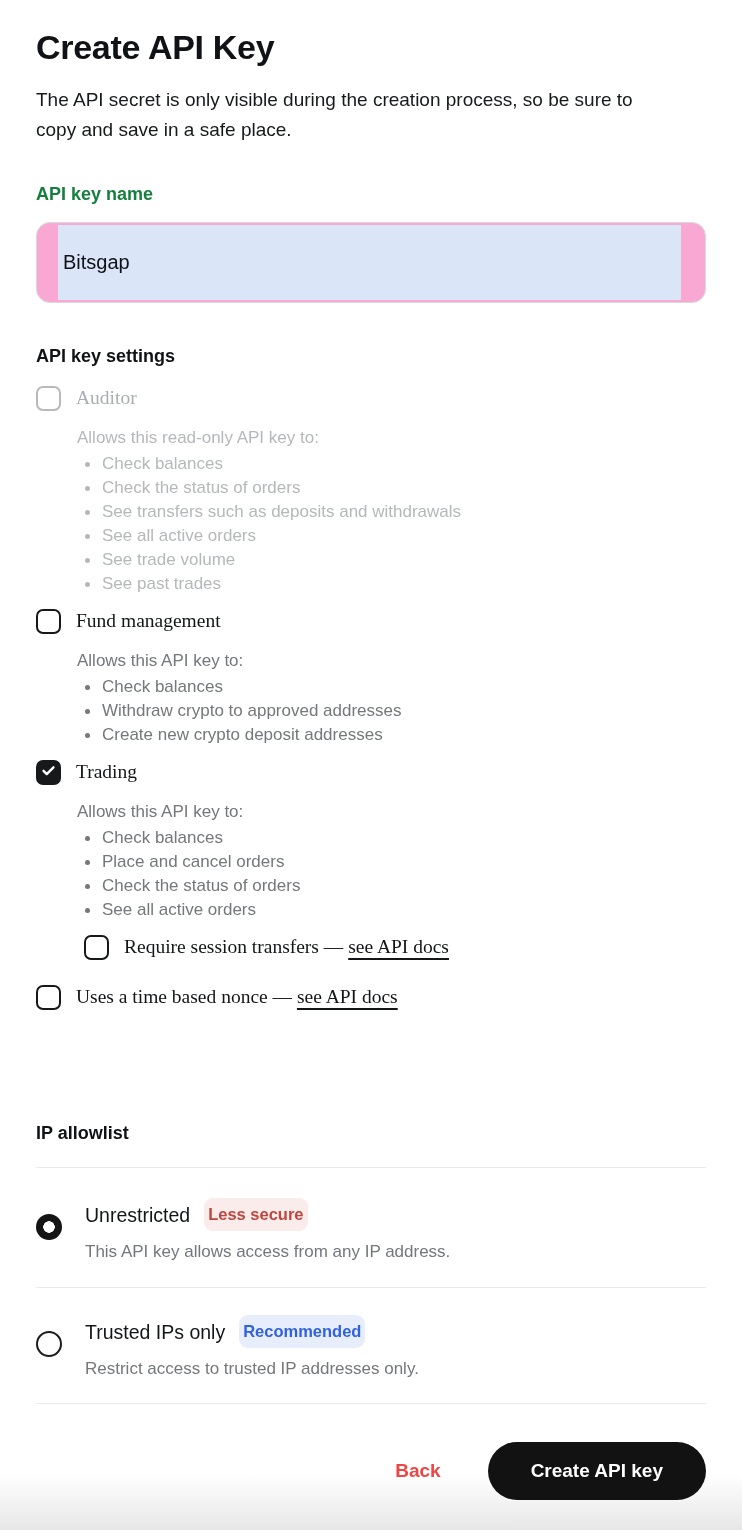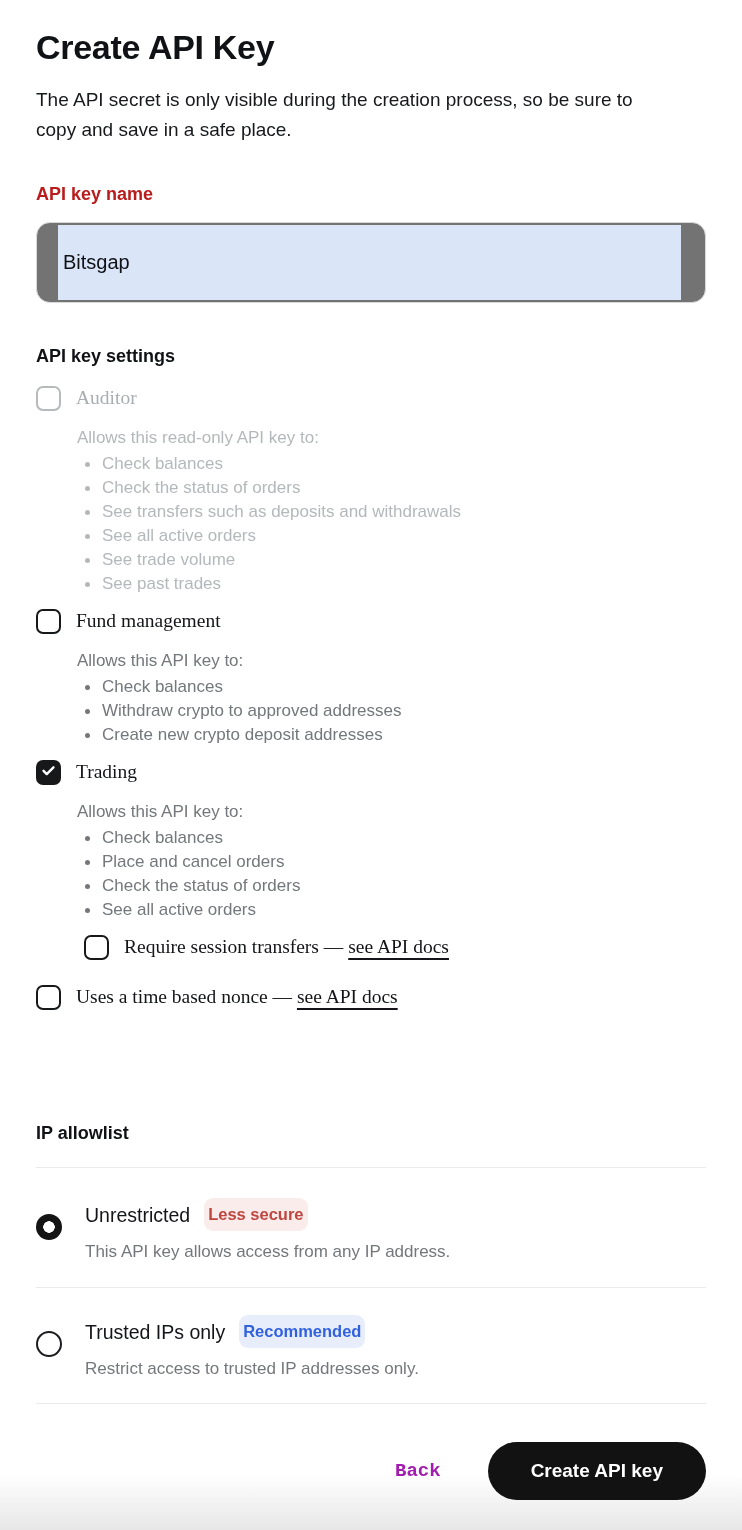--- a/index.html
+++ b/index.html
@@ -13,26 +13,26 @@
 
   .page-title {
     margin-top: 28px; font-size: 34px; line-height: 38px;
     font-weight: 700; color: #101215; letter-spacing: -0.3px;
   }
   .page-subtitle {
     margin-top: 19px; font-size: 19px; line-height: 30px;
     color: #17191c; max-width: 640px;
   }
 
-  .field-label { margin-top: 38px; font-size: 18px; line-height: 22px; font-weight: 700; color: #b91c1c; }
+  .field-label { margin-top: 38px; font-size: 18px; line-height: 22px; font-weight: 700; color: #15803d; }
   .section-label { margin-top: 42px; font-size: 18px; line-height: 22px; font-weight: 700; color: #101215; }
 
   .text-input {
     margin-top: 17px; height: 81px; position: relative;
-    border: 1px solid #d7d9dc; border-radius: 14px; background: #737373; cursor: text;
+    border: 1px solid #d7d9dc; border-radius: 14px; background: #f9a8d4; cursor: text;
   }
   .text-selection {
     position: absolute; left: 21px; right: 24px; top: 2px; bottom: 2px;
     background: #dbe5f8; display: flex; align-items: center;
   }
   .input-value { font-size: 20px; color: #101215; padding-left: 5px; }
 
   .check-row { display: flex; align-items: center; gap: 15px; }
   .row-auditor   { margin-top: 18px; }
   .row-fund      { margin-top: 12px; }
@@ -80,22 +80,22 @@
 
   .radio-label-row { display: flex; align-items: center; gap: 14px; }
   .radio-label { font-size: 19.5px; line-height: 26px; color: #131518; cursor: pointer; }
   .badge { font-size: 16.5px; line-height: 21px; font-weight: 700; padding: 6px 4px; border-radius: 9px; }
   .badge.danger { background: #faeceb; color: #bf453f; }
   .badge.info   { background: #e8edfc; color: #3162de; }
   .radio-desc { margin-top: 10px; font-size: 17px; line-height: 21px; color: #74777b; }
 
   .footer { margin-top: 38px; display: flex; justify-content: flex-end; align-items: center; gap: 47px; }
   .back-btn {
-    background: none; border: none; font-family: Liberation Mono, monospace;
-    font-size: 19px; font-weight: 700; color: #a21caf; cursor: pointer;
+    background: none; border: none; font-family: Liberation Sans, sans-serif;
+    font-size: 19px; font-weight: 700; color: #ef4444; cursor: pointer;
   }
   .create-btn {
     height: 58px; padding: 0 43px; border-radius: 29px; border: none;
     background: #121212; color: #fff; font-family: inherit;
     font-size: 19px; font-weight: 700; display: flex; align-items: center; cursor: pointer;
   }
 
   .bottom-fade {
     position: absolute; left: 0; bottom: 0; width: 100%; height: 56px;
     background: linear-gradient(180deg, rgba(255,255,255,0), rgba(17,17,17,0.10));

